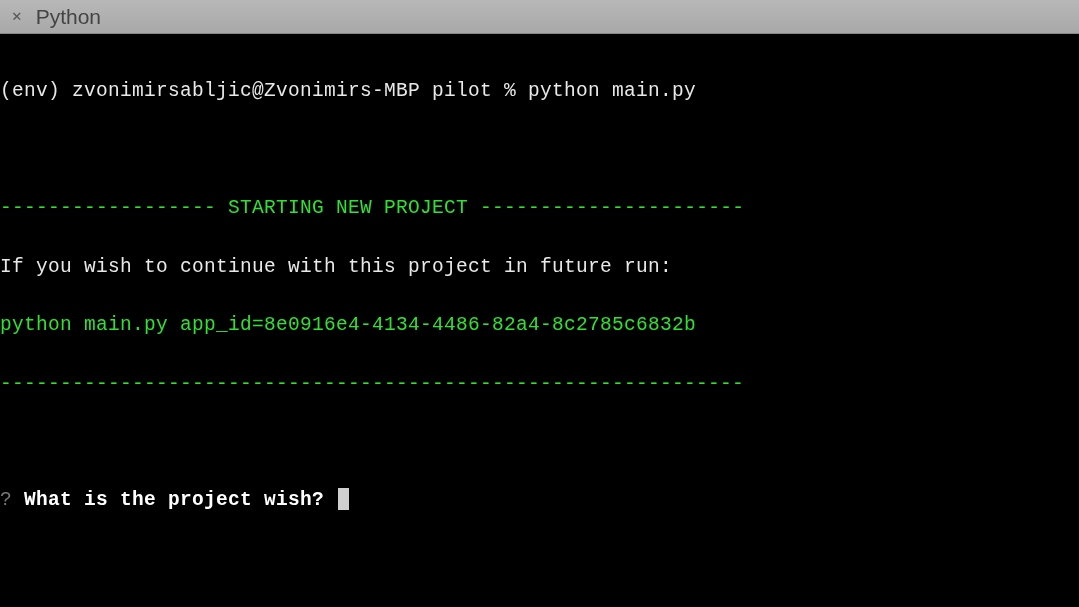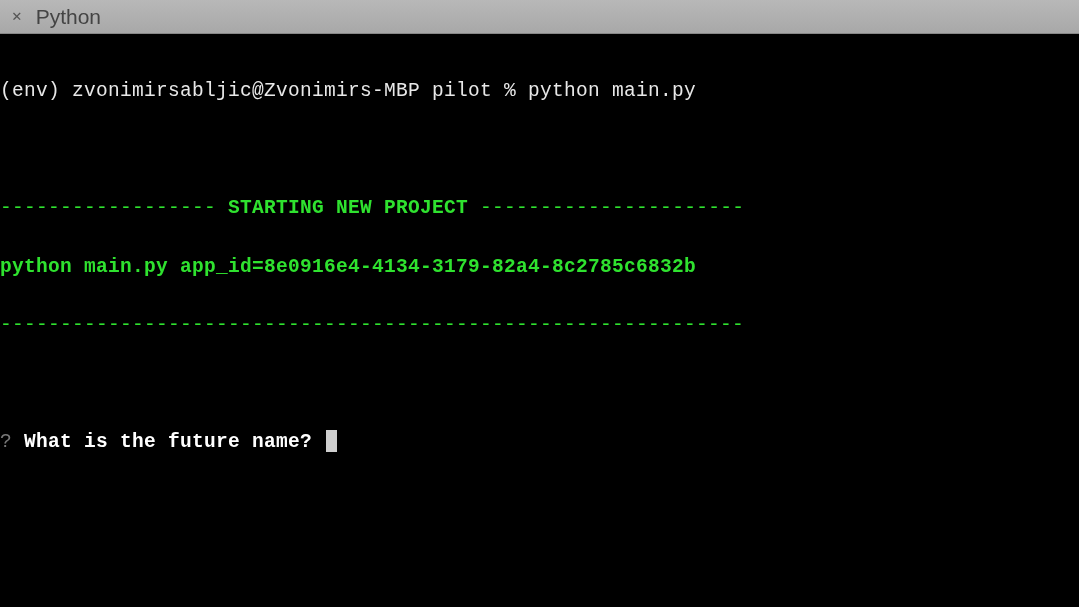--- a/index.html
+++ b/index.html
@@ -44,21 +44,21 @@
       color: #fff;
     }
     .prompt-line {
       color: #e8e8e8;
     }
     .green {
       color: #2fe22f;
     }
     .green-bold {
       color: #2fe22f;
-      font-weight: bold;
+      font-weight: normal;
     }
     .white {
       color: #e8e8e8;
     }
     .white-bold {
       color: #fff;
       font-weight: bold;
     }
     .dim {
       color: #777;
@@ -85,17 +85,18 @@
 
 <div class="titlebar">
   <span class="close-x">✕</span>
   <span class="title">Python</span>
 </div>
 
 <div class="terminal">
 <span class="line prompt-line">(env) zvonimirsabljic@Zvonimirs-MBP pilot % python main.py</span>
 <div class="blank"></div>
 <span class="line"><span class="green">------------------ </span><span class="green-bold">STARTING NEW PROJECT</span><span class="green"> ----------------------</span></span>
-<span class="line green-bold">python main.py app_id=8e0916e4-4134-3179-82a4-8c2785c6832b</span>
+<span class="line white">If you wish to continue with this project in future run:</span>
+<span class="line green-bold">python main.py app_id=8e0916e4-4134-4486-82a4-8c2785c6832b</span>
 <span class="line green">--------------------------------------------------------------</span>
 <div class="blank"></div>
-<span class="line"><span class="dim">?</span><span class="white-bold"> What is the future name? </span><span class="cursor"></span></span>
+<span class="line"><span class="dim">?</span><span class="white-bold"> What is the project wish? </span><span class="cursor"></span></span>
 </div>
 
 </body></html>

